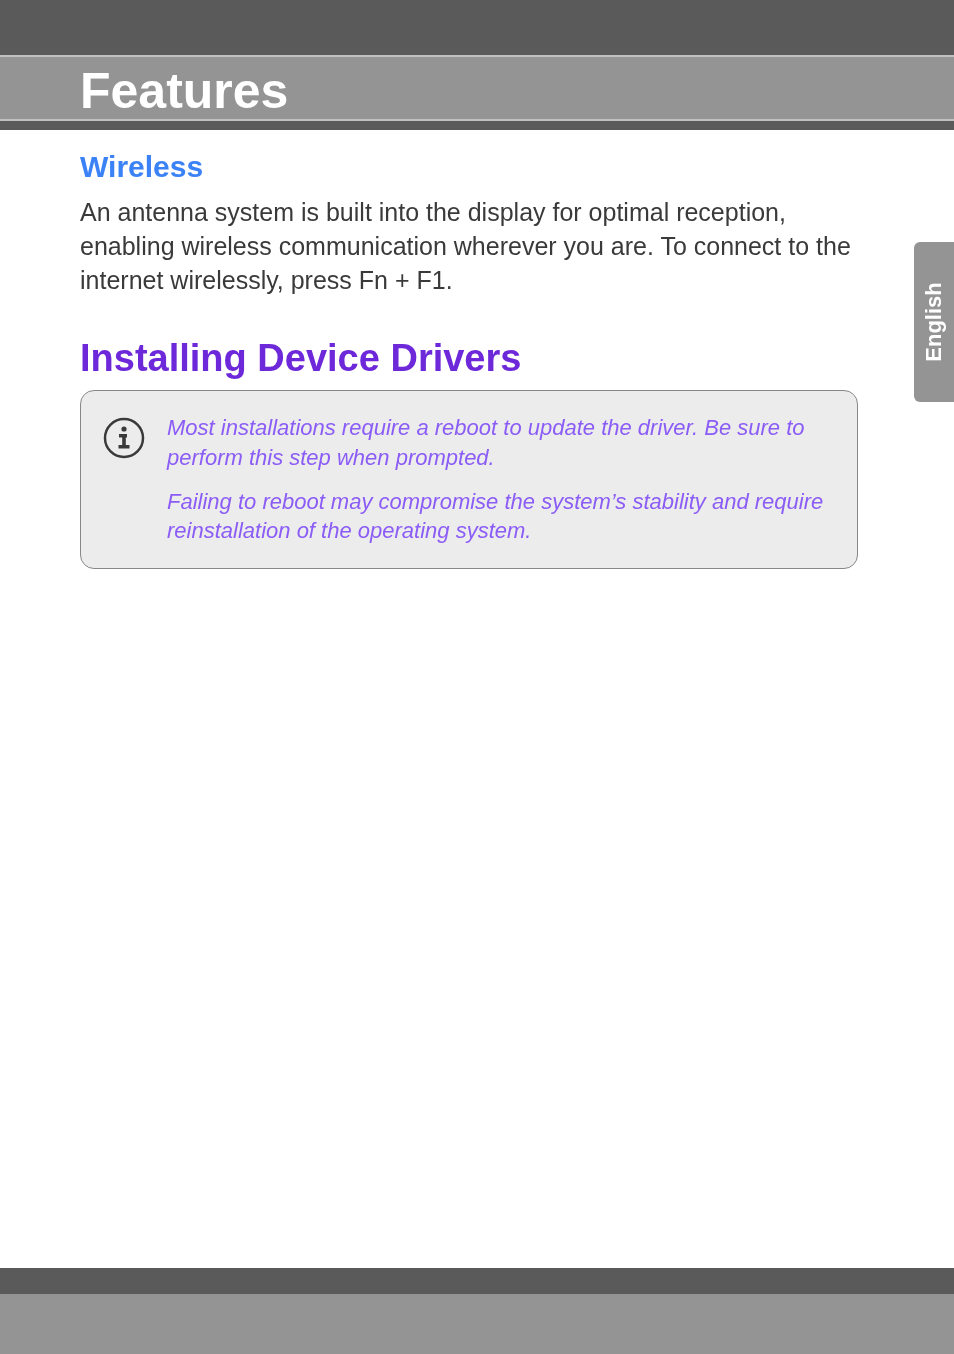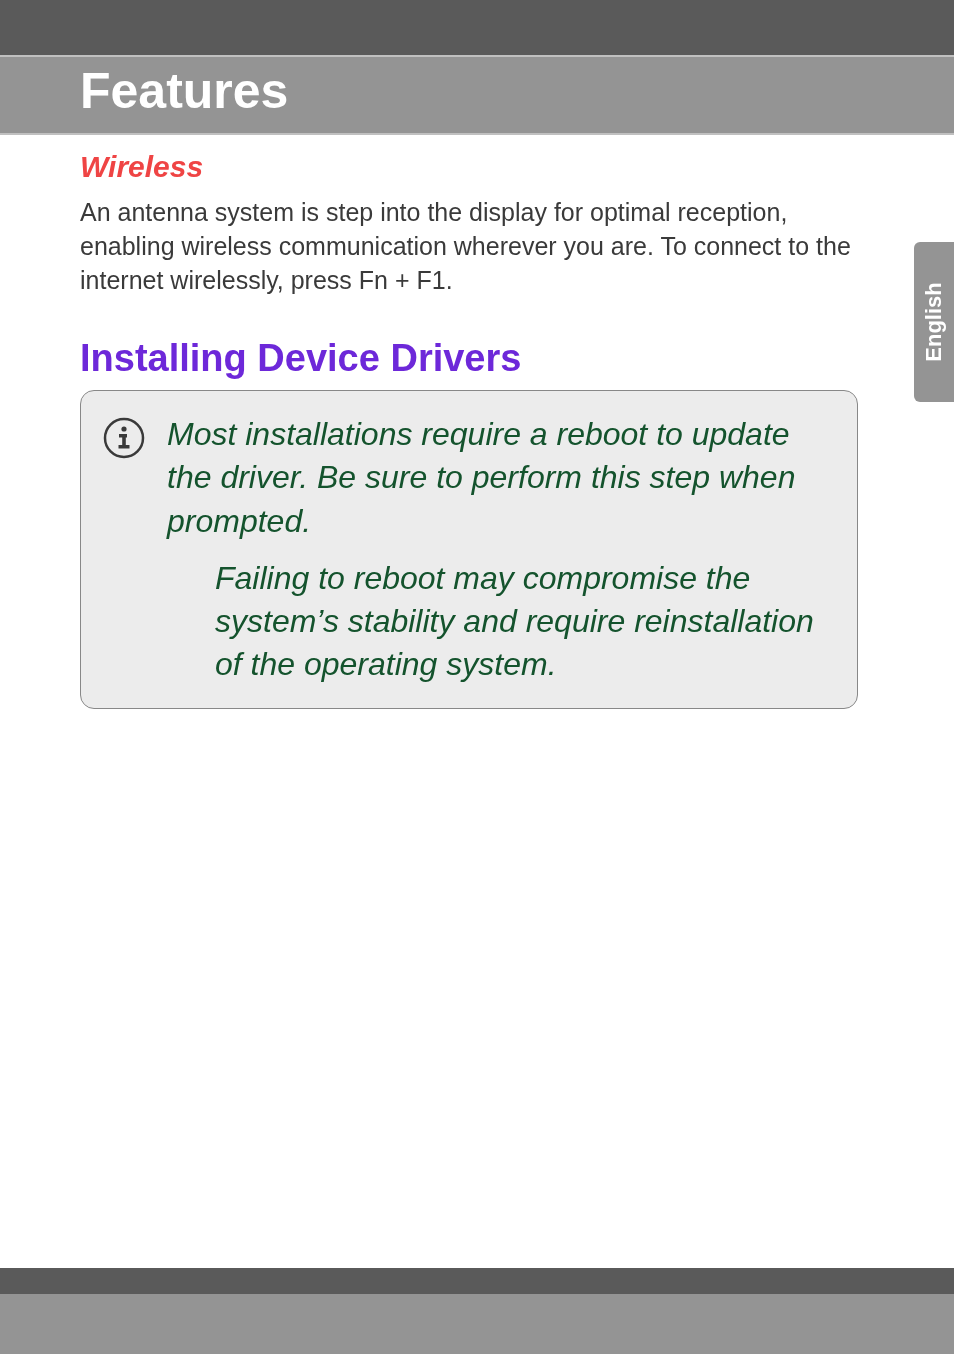--- a/index.html
+++ b/index.html
@@ -13,21 +13,21 @@
   }
   .header-band {
     position: absolute;
     top: 0; left: 0; right: 0;
     height: 130px;
     background: #5a5a5a;
   }
   .title-band {
     position: absolute;
     top: 55px; left: 0; right: 0;
-    height: 80px;
+    height: 66px;
     background: #949494;
     border-top: 2px solid #c0c0c0;
     border-bottom: 2px solid #c0c0c0;
   }
   .page-title {
     position: absolute;
     left: 80px;
     top: 0;
     line-height: 68px;
     font-size: 50px;
@@ -36,22 +36,21 @@
   }
   .content {
     position: absolute;
     top: 150px;
     left: 80px;
     right: 96px;
   }
   .sub-heading {
     font-size: 30px;
     font-weight: 700;
-    font-style: italic;
-    color: #ef4444;
+    color: #3b82f6;
     margin-bottom: 12px;
   }
   .body-text {
     font-size: 25px;
     line-height: 1.35;
     color: #3a3a3a;
     margin-bottom: 40px;
   }
   .section-heading {
     font-size: 38px;
@@ -69,27 +68,27 @@
     gap: 22px;
     margin-top: 8px;
   }
   .note-icon {
     flex: 0 0 auto;
     width: 42px;
     height: 42px;
     margin-top: 4px;
   }
   .note-text p {
-    font-size: 32px;
+    font-size: 22px;
     font-style: italic;
     line-height: 1.35;
-    color: #14532d;
+    color: #8b5cf6;
     margin-bottom: 14px;
   }
-  .note-text p:last-child { margin-bottom: 0; margin-left: 48px; }
+  .note-text p:last-child { margin-bottom: 0; }
   .side-tab {
     position: absolute;
     right: 0;
     top: 242px;
     width: 40px;
     height: 160px;
     background: #949494;
     border-top-left-radius: 6px;
     border-bottom-left-radius: 6px;
     display: flex;
@@ -125,21 +124,21 @@
   <div class="page-title">Features</div>
 </div>
 
 <div class="side-tab">
   <span class="side-tab-label">English</span>
 </div>
 
 <div class="content">
 
   <h3 class="sub-heading">Wireless</h3>
-  <p class="body-text">An antenna system is step into the display for optimal reception, enabling wireless communication wherever you are. To connect to the internet wirelessly, press Fn + F1.</p>
+  <p class="body-text">An antenna system is built into the display for optimal reception, enabling wireless communication wherever you are. To connect to the internet wirelessly, press Fn + F1.</p>
 
   <h2 class="section-heading">Installing Device Drivers</h2>
 
   <div class="note-box">
     <span class="note-icon">
       <svg viewBox="0 0 42 42" width="42" height="42">
         <circle cx="21" cy="21" r="19" fill="none" stroke="#3a3a3a" stroke-width="2.5"></circle>
         <circle cx="21" cy="12" r="2.6" fill="#3a3a3a"></circle>
         <rect x="16" y="17" width="8" height="3.5" fill="#3a3a3a"></rect>
         <rect x="19.2" y="17" width="3.6" height="13" fill="#3a3a3a"></rect>

